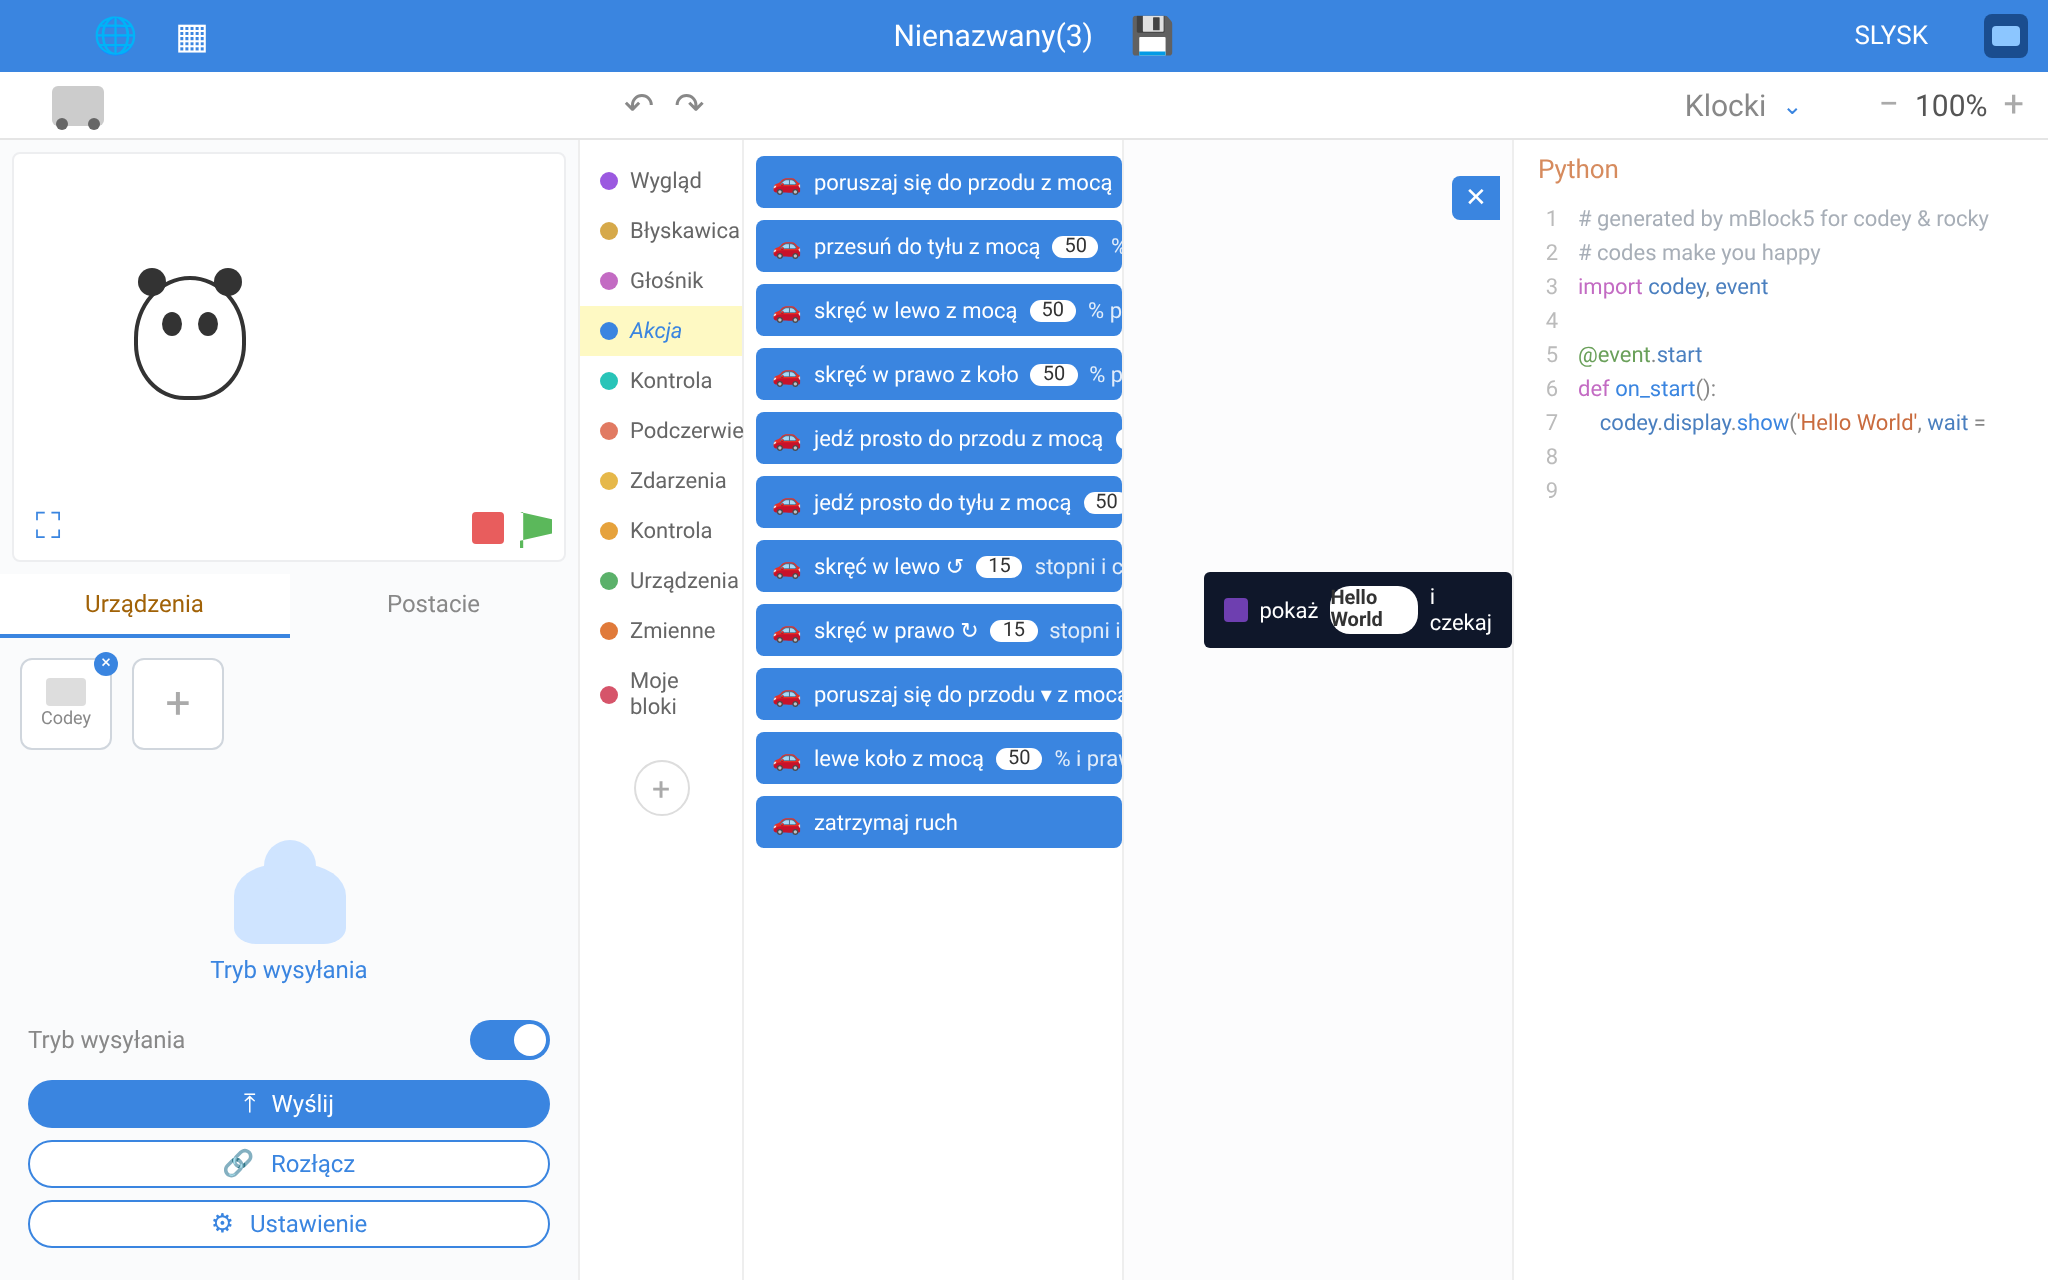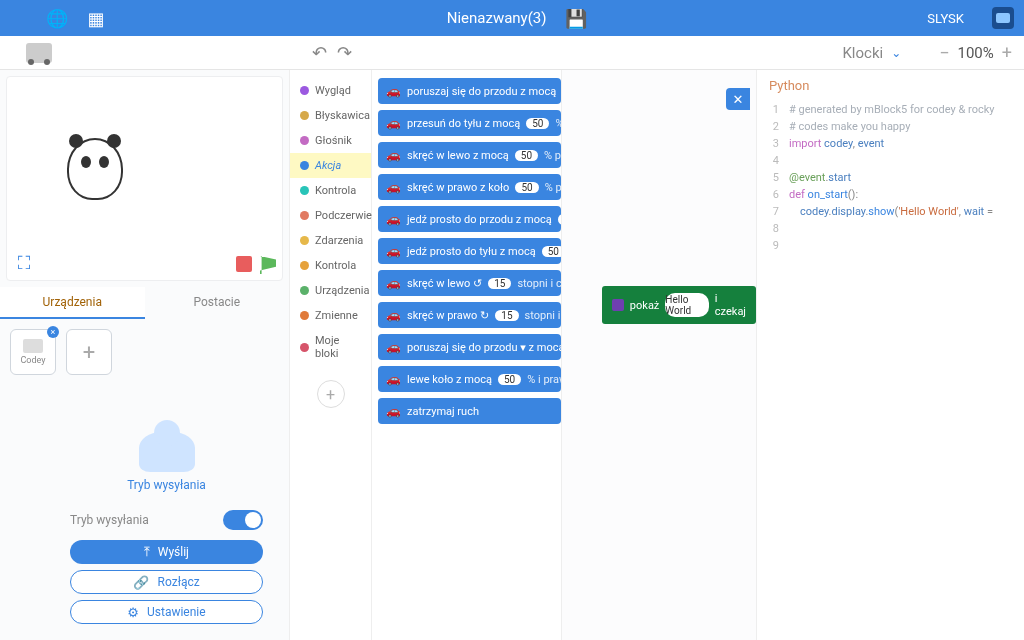--- a/index.html
+++ b/index.html
@@ -52,21 +52,21 @@
 .mini-tabs { display:flex; }
 .mini-tab { flex:1; text-align:center; padding:8px 0; font-size:12px; color:#888; cursor:pointer; border-bottom:2px solid transparent; }
 .mini-tab.active { color:#a16207; border-bottom:2px solid #3a85e0; background:#fff; }
 
 .device-row { display:flex; padding:10px; gap:10px; align-items:flex-start; }
 .device-card { width:46px; height:46px; border:1px solid #d0d6dd; border-radius:6px; display:flex; flex-direction:column; align-items:center; justify-content:center; position:relative; background:#fff; }
 .device-card .lbl { font-size:9px; color:#888; margin-top:2px; }
 .device-card .close { position:absolute; top:-4px; right:-4px; width:12px; height:12px; background:#3a85e0; color:#fff; border-radius:50%; font-size:9px; display:flex; align-items:center; justify-content:center; }
 .add-card { width:46px; height:46px; border:1px solid #d0d6dd; border-radius:6px; display:flex; align-items:center; justify-content:center; color:#aaa; font-size:22px; cursor:pointer; background:#fff; }
 
-.left-bottom { margin-top:auto; padding:10px 12px;margin-left:44px; }
+.left-bottom { margin-top:auto; padding:10px 0; }
 .cloud-placeholder { display:flex; flex-direction:column; align-items:center; margin:10px 0 14px; }
 .cloud-shape { width:56px; height:40px; background:#cfe4ff; border-radius:40% 40% 20% 20%; position:relative; }
 .cloud-shape::before { content:""; position:absolute; width:26px; height:26px; background:#cfe4ff; border-radius:50%; top:-12px; left:15px; }
 .cloud-label { font-size:12px; color:#3a85e0; margin-top:6px; }
 
 .ctl-row { display:flex; align-items:center; justify-content:space-between; padding:4px 14px; }
 .ctl-label { font-size:12px; color:#888; max-width:80px; }
 .toggle { width:40px; height:20px; background:#3a85e0; border-radius:10px; position:relative; }
 .toggle::after { content:""; width:16px; height:16px; background:#fff; border-radius:50%; position:absolute; top:2px; right:2px; }
 
@@ -87,23 +87,23 @@
 .block { background:#3a85e0; color:#fff; border-radius:4px; padding:6px 8px; margin-bottom:6px; font-size:11px; display:flex; align-items:center; gap:6px; white-space:nowrap; }
 .block .bico { font-size:12px; opacity:0.9; }
 .block .pill { background:#fff; color:#333; border-radius:10px; padding:0 6px; font-size:10px; }
 .block .tail { opacity:0.85; }
 
 
 .workspace { flex:1; background:#fcfcfd; position:relative; }
 .close-panel { position:absolute; top:18px; right:6px; width:24px; height:22px; background:#3a85e0; color:#fff; border-radius:4px 0 0 4px; display:flex; align-items:center; justify-content:center; font-size:13px; cursor:pointer; }
 .ws-block-stack { position:absolute; top:216px; left:40px; }
 .hat-block { background:#f6a623; color:#fff; border-radius:14px 14px 2px 2px; padding:8px 14px 6px; font-size:11px; }
-.cmd-block { background:#15803d; color:#fff; border-radius:3px; padding:6px 10px; font-size:11px; display:flex; align-items:center; gap:6px; }
+.cmd-block { background:#0f172a; color:#fff; border-radius:3px; padding:6px 10px; font-size:11px; display:flex; align-items:center; gap:6px; }
 .cmd-block .scr { width:14px; height:12px; background:#6e3fb0; border-radius:2px; }
-.cmd-block .oval { background:#fff; color:#333; border-radius:10px; padding:1px 0; font-size:10px; }
+.cmd-block .oval { background:#fff; color:#333; border-radius:10px; padding:1px 0; font-size:10px;font-weight:bold; }
 
 
 .code-panel { width:268px; border-left:1px solid #eee; background:#fff; display:flex; flex-direction:column; }
 .code-tab { padding:8px 12px; font-size:13px; color:#d68b5e; }
 .code-area { flex:1; font-family: Menlo, Consolas, monospace; font-size:11px; line-height:1.55; padding-left:6px; white-space:pre; overflow:hidden; }
 .code-line { display:flex; }
 .lnum { width:16px; text-align:right; color:#bbb; margin-right:10px; }
 .tok-comment { color:#a7aeb7; }
 .tok-keyword { color:#c36bc3; }
 .tok-name { color:#4a7fbf; }

